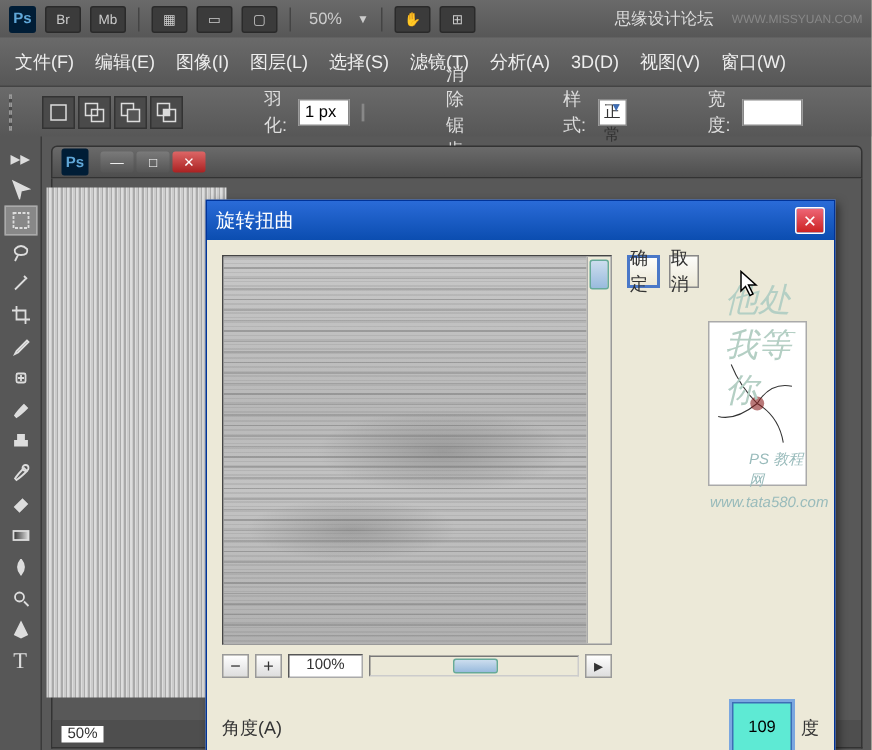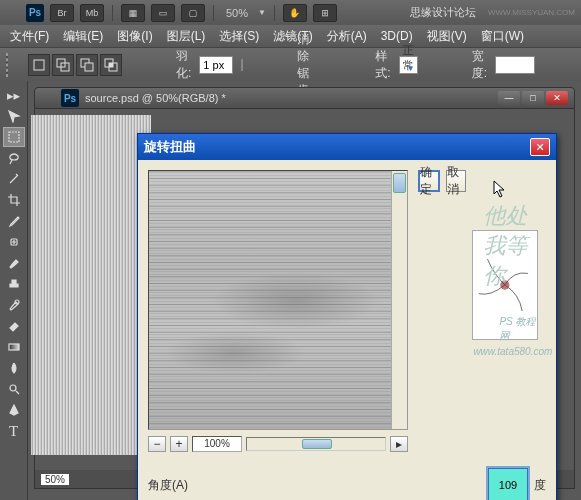--- a/index.html
+++ b/index.html
@@ -1,42 +1,42 @@
 <!DOCTYPE html>
 <html><head>
 <meta charset="utf-8">
 <style>
 * { box-sizing: border-box; margin: 0; padding: 0; font-family: "Microsoft YaHei", SimSun, sans-serif; }
 body { background: #595959; width: 581px; height: 500px; overflow: hidden; font-size: 12px; color: #333; }
 
 
 .app-bar { background: linear-gradient(#6a6a6a, #575757); height: 25px; display: flex; align-items: center; padding: 0 6px; gap: 6px; }
-.ps-logo { width: 18px; height: 18px; background: #001d36; color: #5fa7d8; font-weight: bold; font-size: 10px; display: flex; align-items: center; justify-content: center; border-radius: 2px; margin-left: 20px; }
+.ps-logo { width: 18px; height: 18px; background: #001d36; color: #5fa7d8; font-weight: bold; font-size: 10px; display: flex; align-items: center; justify-content: center; border-radius: 2px; }
 .app-btn { width: 24px; height: 18px; background: #3b3b3b; border: 1px solid #2a2a2a; display: flex; align-items: center; justify-content: center; color: #ccc; font-size: 9px; border-radius: 2px; }
 .app-sep { width: 1px; height: 16px; background: #444; margin: 0 2px; }
 .zoom-box { color: #ccc; font-size: 11px; padding: 0 4px; }
 .zoom-arrow { color: #ccc; font-size: 8px; }
 .app-spacer { flex: 1; }
 .watermark-top { color: #ddd; font-size: 11px; margin-right: 6px; }
 .watermark-url { color: #888; font-size: 8px; }
 
 
-.menu-bar { background: linear-gradient(#6a6a6a, #575757); height: 22px; display: flex; align-items: center; padding: 0 4px; gap: 2px; }
+.menu-bar { background: linear-gradient(#6a6a6a, #575757); height: 32px; display: flex; align-items: center; padding: 0 4px; gap: 2px; }
 .menu-item { color: #eee; font-size: 12px; padding: 2px 6px; cursor: default; }
 
 
 .opts-bar { background: linear-gradient(#6a6a6a, #575757); height: 34px; display: flex; align-items: center; padding: 0 6px; gap: 8px; border-top: 1px solid #444; }
 .opt-tool { width: 24px; height: 24px; border: 1px dashed #999; background: #4a4a4a; }
 .opt-mode-group { display: flex; gap: 2px; }
 .opt-mode { width: 22px; height: 22px; border: 1px solid #333; background: #4a4a4a; display: flex; align-items: center; justify-content: center; }
 .opt-mode svg { width: 14px; height: 14px; }
 .opt-label { color: #ddd; font-size: 12px; margin-left: 46px; }
 .opt-input { width: 34px; height: 18px; background: #fff; border: 1px solid #888; font-size: 11px; padding: 0 3px; }
 .opt-check { width: 12px; height: 12px; border: 1px solid #888; background: #4a4a4a; display: inline-block; }
-.opt-select { width: 60px; height: 18px; background: #fff; border: 1px solid #888; font-size: 11px; display: flex; align-items: flex-end; padding: 0 3px; position: relative; }
+.opt-select { width: 60px; height: 18px; background: #fff; border: 1px solid #888; font-size: 11px; display: flex; align-items: flex-start; padding: 0 3px; position: relative; }
 .opt-select::after { content: "▼"; position: absolute; right: 2px; font-size: 8px; color: #3e6db5; }
 
 
 .workspace { display: flex; height: calc(500px - 25px - 22px - 34px); }
 
 
 .tools { width: 28px; background: #575757; display: flex; flex-direction: column; align-items: center; padding-top: 4px; gap: 1px; border-right: 1px solid #3a3a3a; }
 .tool { width: 22px; height: 20px; display: flex; align-items: center; justify-content: center; color: #ddd; font-size: 13px; cursor: pointer; }
 .tool.active { background: #888; border: 1px solid #aaa; }
 .tool svg { width: 14px; height: 14px; stroke: #ddd; fill: none; stroke-width: 1.2; }
@@ -51,21 +51,21 @@
 .cw-max { background: linear-gradient(#7a7a7a,#555); }
 .cw-close { background: linear-gradient(#d66,#a22); }
 .cw-body { background: #585858; border: 1px solid #333; border-top: none; height: 380px; padding: 6px; position: relative; }
 .canvas-bg { width: 120px; height: 340px; background: repeating-linear-gradient(90deg, #ccc 0, #ccc 1px, #aaa 1px, #aaa 2px, #ddd 2px, #ddd 3px); position: absolute; left: -4px; top: 6px; }
 .cw-status { position: absolute; bottom: 0; left: 0; height: 18px; background: #4e4e4e; width: 100%; display: flex; align-items: center; padding: 0 6px; }
 .cw-status-text { color: #ccc; font-size: 10px; background: #fff; color: #333; padding: 0 4px; }
 
 
 .dialog { position: absolute; left: 137px; top: 133px; width: 420px; background: #ece9d8; border: 1px solid #003399; box-shadow: 2px 2px 6px rgba(0,0,0,0.5); }
 .dlg-title { height: 26px; background: linear-gradient(#2a6bd8, #0b4db0); display: flex; align-items: center; padding: 0 6px; }
-.dlg-title-text { color: #fff; font-weight: bold; font-size: 13px; flex: 1; }
+.dlg-title-text { color: #fff; font-weight: normal; font-size: 13px; flex: 1; }
 .dlg-close { width: 20px; height: 18px; background: linear-gradient(#e67,#c22); border: 1px solid #fff; color: #fff; display: flex; align-items: center; justify-content: center; font-size: 11px; border-radius: 2px; }
 .dlg-body { padding: 10px; display: flex; gap: 10px; }
 .preview-wrap { display: flex; flex-direction: column; gap: 4px; }
 .preview-box { width: 260px; height: 260px; border: 1px inset #999; background: #ccc; position: relative; overflow: hidden; }
 .preview-scroll { position: absolute; right: 0; top: 0; width: 16px; height: 100%; background: #ece9d8; border-left: 1px solid #aaa; }
 .preview-thumb { position: absolute; right: 1px; top: 2px; width: 13px; height: 20px; background: linear-gradient(#cde,#9bd); border: 1px solid #6a9; border-radius: 2px; }
 .preview-img { width: 244px; height: 260px; background:
   repeating-linear-gradient(0deg, rgba(80,80,80,0.25) 0 1px, transparent 1px 7px),
   repeating-linear-gradient(0deg, rgba(120,120,120,0.18) 0 1px, transparent 1px 3px),
   radial-gradient(ellipse 120px 40px at 60% 50%, rgba(90,90,90,0.35), transparent 70%),
@@ -74,21 +74,21 @@
 }
 .preview-ctrls { display: flex; align-items: center; gap: 4px; height: 20px; }
 .pv-btn { width: 18px; height: 16px; border: 1px solid #999; background: linear-gradient(#fff,#ddd); font-size: 12px; display: flex; align-items: center; justify-content: center; }
 .pv-zoom { width: 50px; height: 16px; border: 1px inset #aaa; background: #fff; font-size: 10px; text-align: center; line-height: 14px; }
 .pv-scroll-h { flex: 1; height: 14px; background: #ece9d8; border: 1px inset #ccc; position: relative; }
 .pv-scroll-h-thumb { position: absolute; left: 40%; width: 30px; height: 10px; top: 1px; background: linear-gradient(#cde,#9bd); border: 1px solid #6a9; border-radius: 2px; }
 
 .dlg-right { width: 120px; display: flex; flex-direction: row; gap: 6px; }
 .dlg-btn { height: 22px; border: 1px solid #888; background: linear-gradient(#fdfdfb,#ece8d6); font-size: 12px; display: flex; align-items: center; justify-content: center; cursor: pointer; }
 .dlg-btn.default { border: 2px solid #4a78c8; }
-.thumb-preview { margin-top: 60px; width: 86px; height: 110px; border: 1px solid #aaa; background: #fff; position: relative; }
+.thumb-preview { margin-top: 44px; width: 86px; height: 110px; border: 1px solid #aaa; background: #fff; position: relative; }
 .thumb-preview svg { width: 100%; height: 100%; }
 .wm-text { position: absolute; top: -30px; left: 10px; color: #b4cfc4; font-size: 22px; font-family: cursive; font-style: italic; pointer-events: none; }
 .wm-small { position: absolute; bottom: -4px; left: 26px; color: #9bb; font-size: 10px; font-style: italic; }
 .wm-url2 { position: absolute; bottom: -18px; left: 0; color: #9bb; font-size: 10px; font-style: italic; }
 
 .angle-row { padding: 4px 10px 10px; display: flex; align-items: center; gap: 6px; }
 .angle-label { font-size: 12px; }
 .angle-input { width: 40px; height: 18px; border: 1px solid #3e6db5; background: #5eead4; color: #000; font-size: 11px; text-align: center; padding: 16px 3px; outline: 2px solid #7aa7e0; }
 .angle-unit { font-size: 12px; }
 .slider-row { padding: 0 10px 14px; }
@@ -261,21 +261,20 @@
         <svg viewBox="0 0 14 14">
           <path d="M7 2 L11 10 L7 12 L3 10 Z" fill="#ddd"></path>
         </svg>
       </div>
     <div class="tool" style="font-family:serif;font-size:15px;color:#ddd">T</div>
   </div>
 
   <div class="canvas-win">
     <div class="cw-title">
       <div class="ps-logo">Ps</div>
-      <div class="cw-title-text">source.psd @ 50%(RGB/8) *</div>
       <div class="cw-ctrl cw-min">—</div>
       <div class="cw-ctrl cw-max">□</div>
       <div class="cw-ctrl cw-close">✕</div>
     </div>
     <div class="cw-body">
       <div class="canvas-bg"></div>
       <div class="cw-status">
         <span class="cw-status-text">50%</span>
       </div>
     </div>

